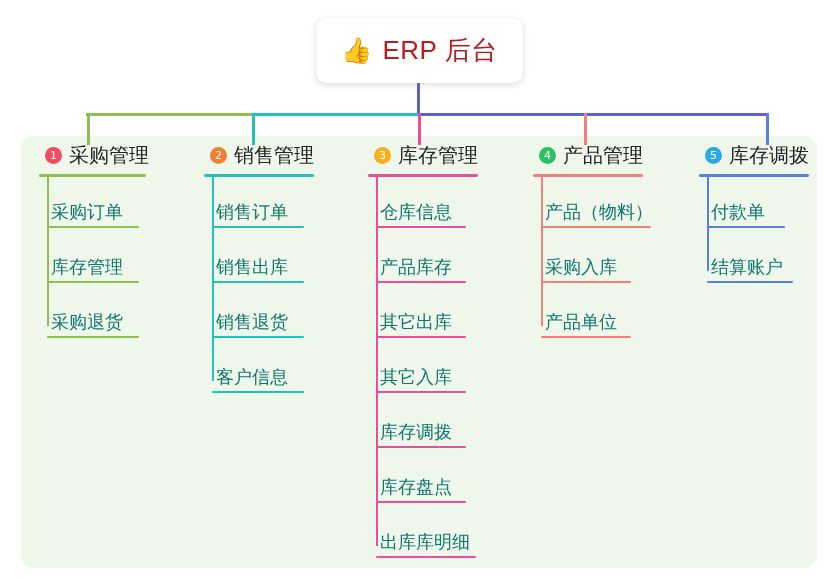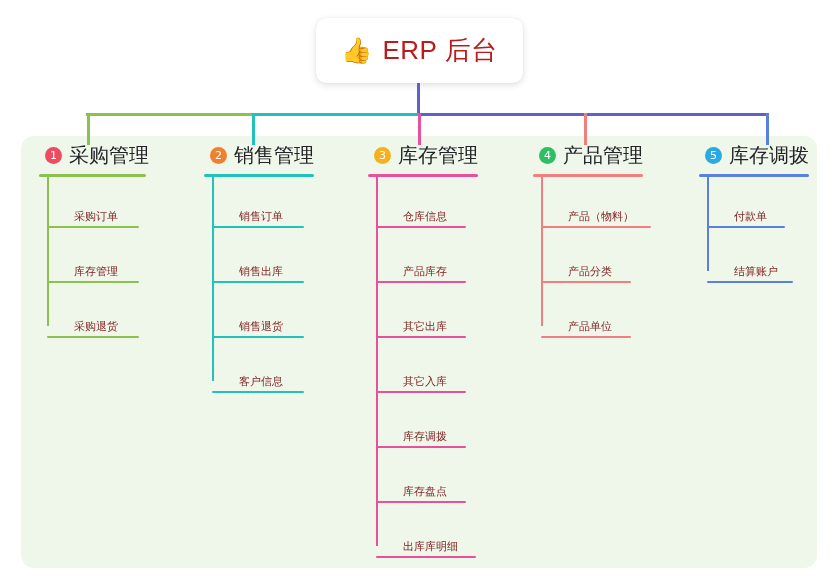--- a/index.html
+++ b/index.html
@@ -108,24 +108,24 @@
     bottom: 16px;
     width: 2px;
   }
   .item {
     position: relative;
     height: 55px;
     box-sizing: border-box;
   }
   .item-label {
     position: absolute;
-    left: 35px;
+    left: 12px;
     bottom: 8px;
-    font-size: 11px;
-    color: #7f1d1d;
+    font-size: 18px;
+    color: #0f766e;
     white-space: nowrap;
   }
   .item-rule {
     position: absolute;
     left: 8px;
     bottom: 4px;
     height: 2px;
     border-radius: 1px;
   }
 </style>
@@ -246,21 +246,21 @@
           <span class="col-title">产品管理</span>
         </div>
         <div class="head-rule" style="background: rgb(244, 126, 126); width: 110px;"></div>
         <div class="items">
           <div class="spine" style="background: rgb(244, 126, 126);"></div>
           <div class="item">
             <div class="item-label">产品（物料）</div>
             <div class="item-rule" style="background: rgb(244, 126, 126); width: 110px;"></div>
           </div>
           <div class="item">
-            <div class="item-label">产品分类</div>
+            <div class="item-label">采购入库</div>
             <div class="item-rule" style="background: rgb(244, 126, 126); width: 90px;"></div>
           </div>
           <div class="item">
             <div class="item-label">产品单位</div>
             <div class="item-rule" style="background: rgb(244, 126, 126); width: 90px;"></div>
           </div>
         </div>
       </div>
       <div class="col" style="left: 699px; width: 130px;">
         <div class="col-head">

